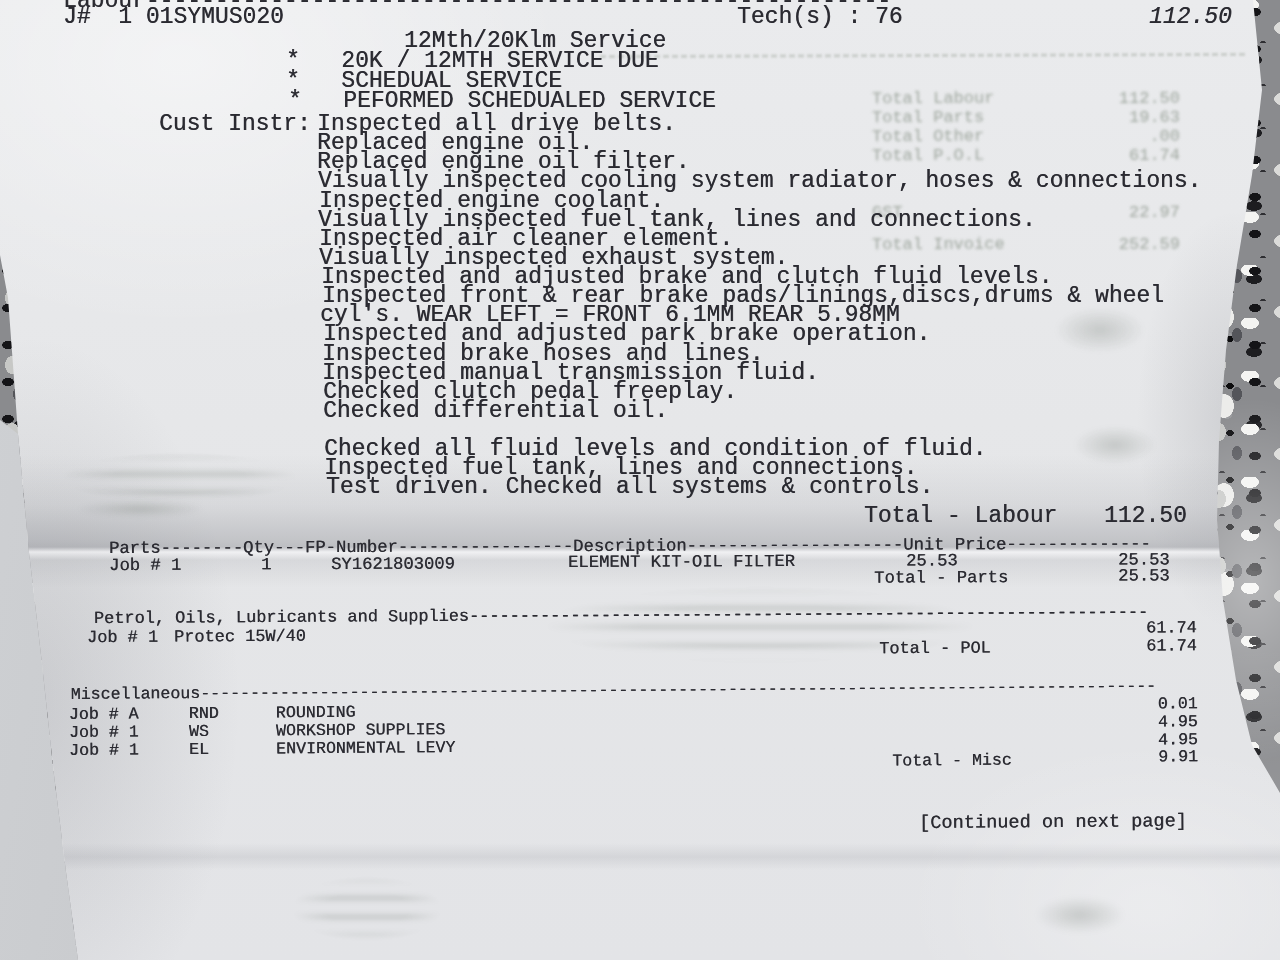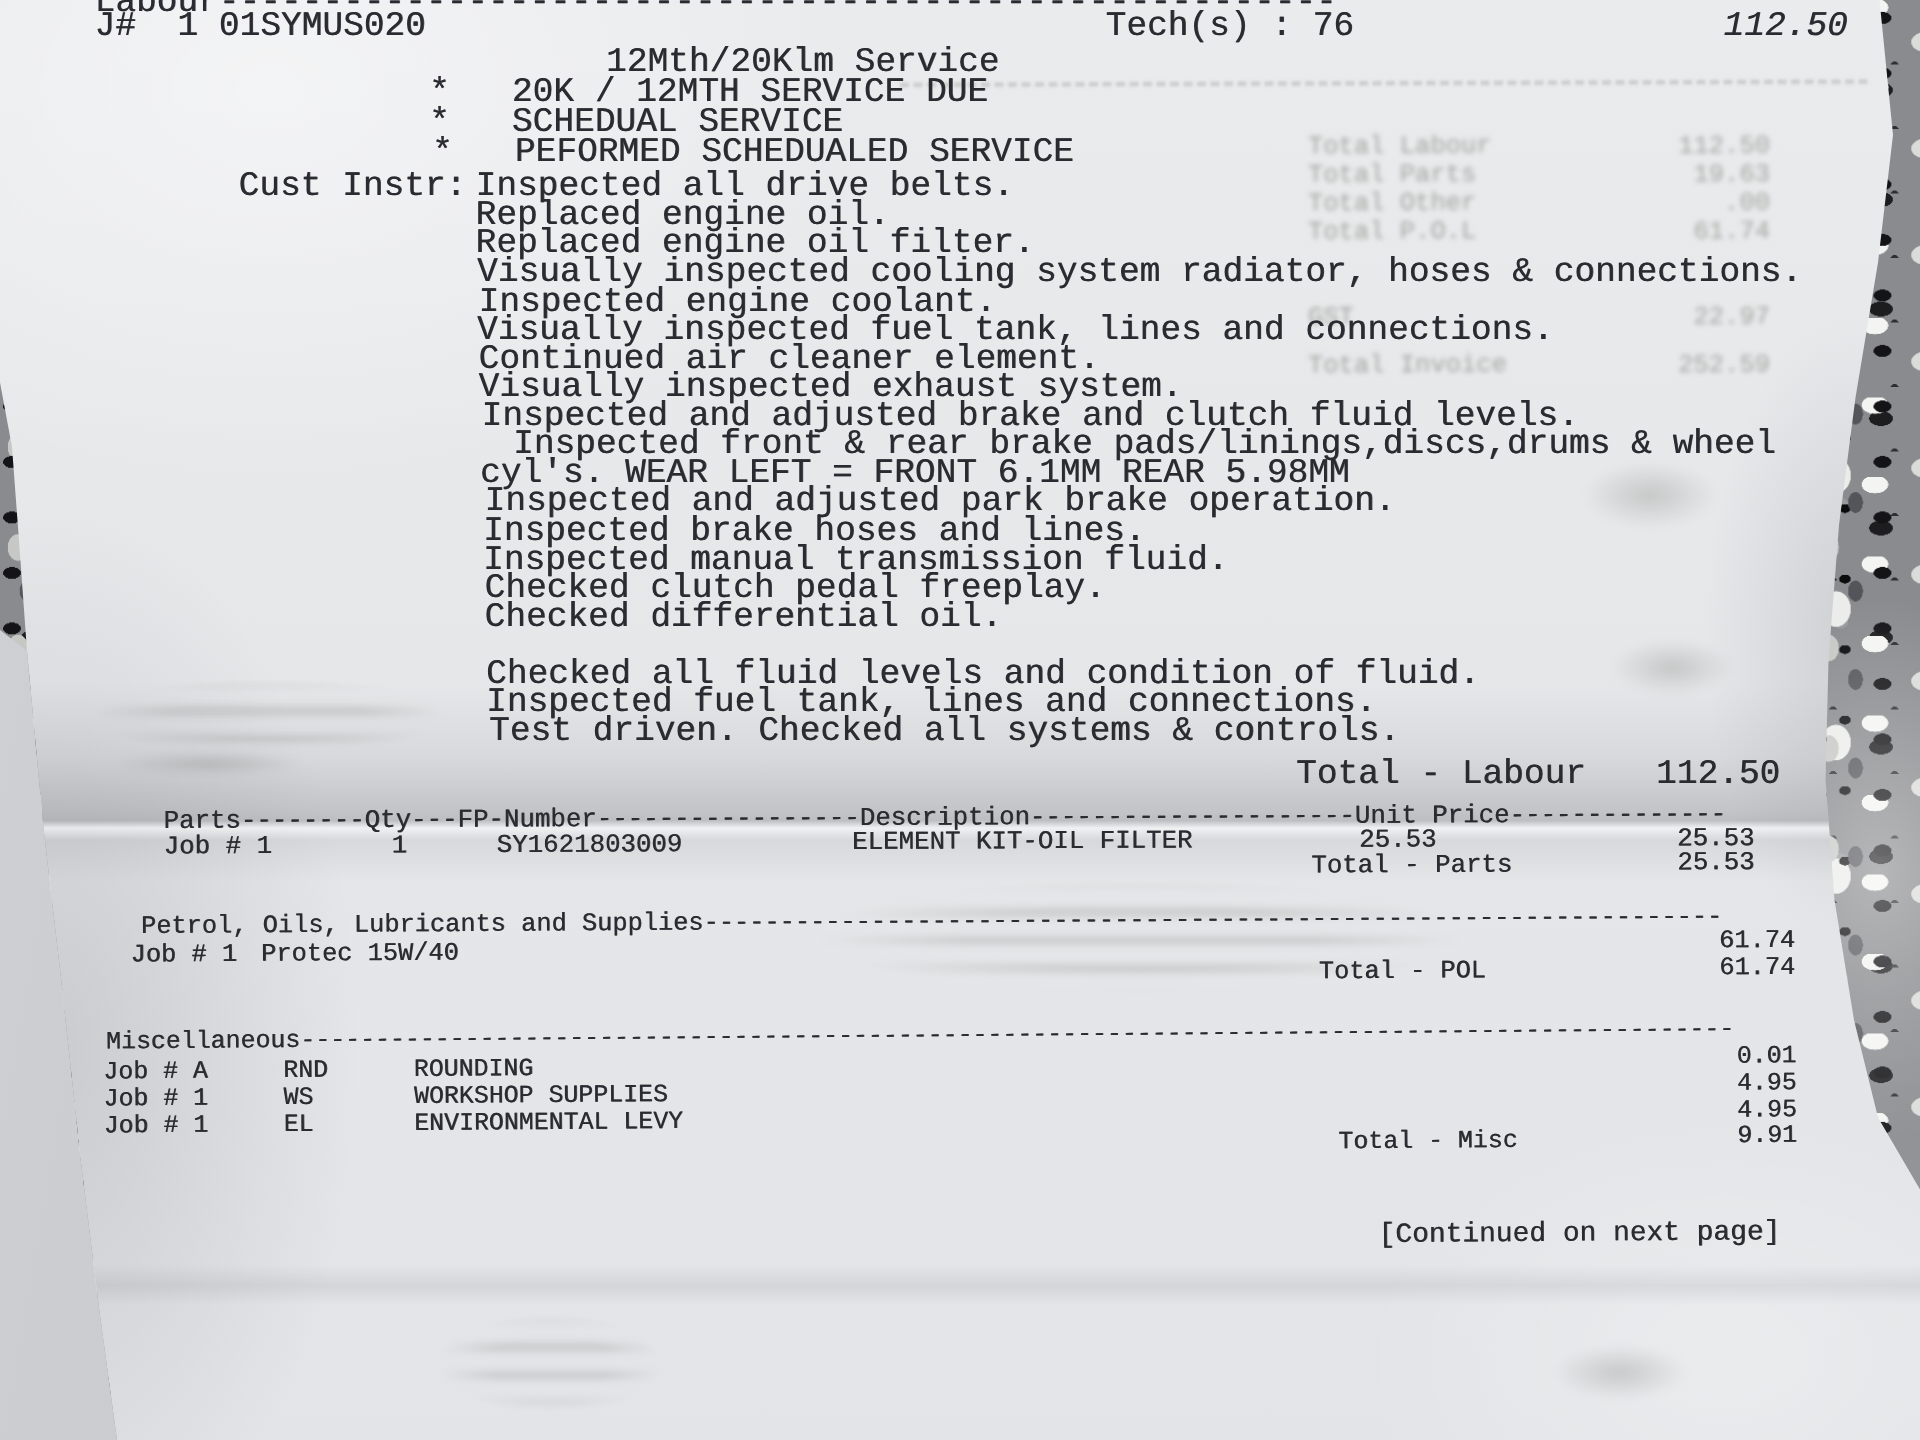--- a/index.html
+++ b/index.html
@@ -131,24 +131,24 @@
     <div class="ln f-top" style="left:286px;top:70px;">*   SCHEDUAL SERVICE</div>
     <div class="ln f-top" style="left:288px;top:90px;">*   PEFORMED SCHEDUALED SERVICE</div>
     <div class="ln f-top" style="left:159px;top:113px;">Cust Instr:</div>
 
     <div class="ln f-top" style="left:317px;top:113px;">Inspected all drive belts.</div>
     <div class="ln f-top" style="left:317px;top:132px;">Replaced engine oil.</div>
     <div class="ln f-top" style="left:317px;top:151px;">Replaced engine oil filter.</div>
     <div class="ln f-top" style="left:318px;top:170px;">Visually inspected cooling system radiator, hoses &amp; connections.</div>
     <div class="ln f-top" style="left:319px;top:190px;">Inspected engine coolant.</div>
     <div class="ln f-top" style="left:318px;top:209px;">Visually inspected fuel tank, lines and connections.</div>
-    <div class="ln f-top" style="left:319px;top:228px;">Continued air cleaner element.</div>
+    <div class="ln f-top" style="left:319px;top:228px;">Inspected air cleaner element.</div>
     <div class="ln f-top" style="left:319px;top:247px;">Visually inspected exhaust system.</div>
     <div class="ln f-top" style="left:321px;top:266px;">Inspected and adjusted brake and clutch fluid levels.</div>
-    <div class="ln f-top" style="left:342px;top:285px;">Inspected front &amp; rear brake pads/linings,discs,drums &amp; wheel</div>
+    <div class="ln f-top" style="left:322px;top:285px;">Inspected front &amp; rear brake pads/linings,discs,drums &amp; wheel</div>
     <div class="ln f-top" style="left:320px;top:304px;">cyl's. WEAR LEFT = FRONT 6.1MM REAR 5.98MM</div>
     <div class="ln f-top" style="left:323px;top:323px;">Inspected and adjusted park brake operation.</div>
     <div class="ln f-top" style="left:322px;top:343px;">Inspected brake hoses and lines.</div>
     <div class="ln f-top" style="left:322px;top:362px;">Inspected manual transmission fluid.</div>
     <div class="ln f-top" style="left:323px;top:400px;">Checked differential oil.</div>
     <div class="ln f-top" style="left:323px;top:381px;">Checked clutch pedal freeplay.</div>
     <div class="ln f-top" style="left:324px;top:438px;">Checked all fluid levels and condition of fluid.</div>
     <div class="ln f-top" style="left:324px;top:457px;">Inspected fuel tank, lines and connections.</div>
     <div class="ln f-top" style="left:326px;top:476px;">Test driven. Checked all systems &amp; controls.</div>
 

